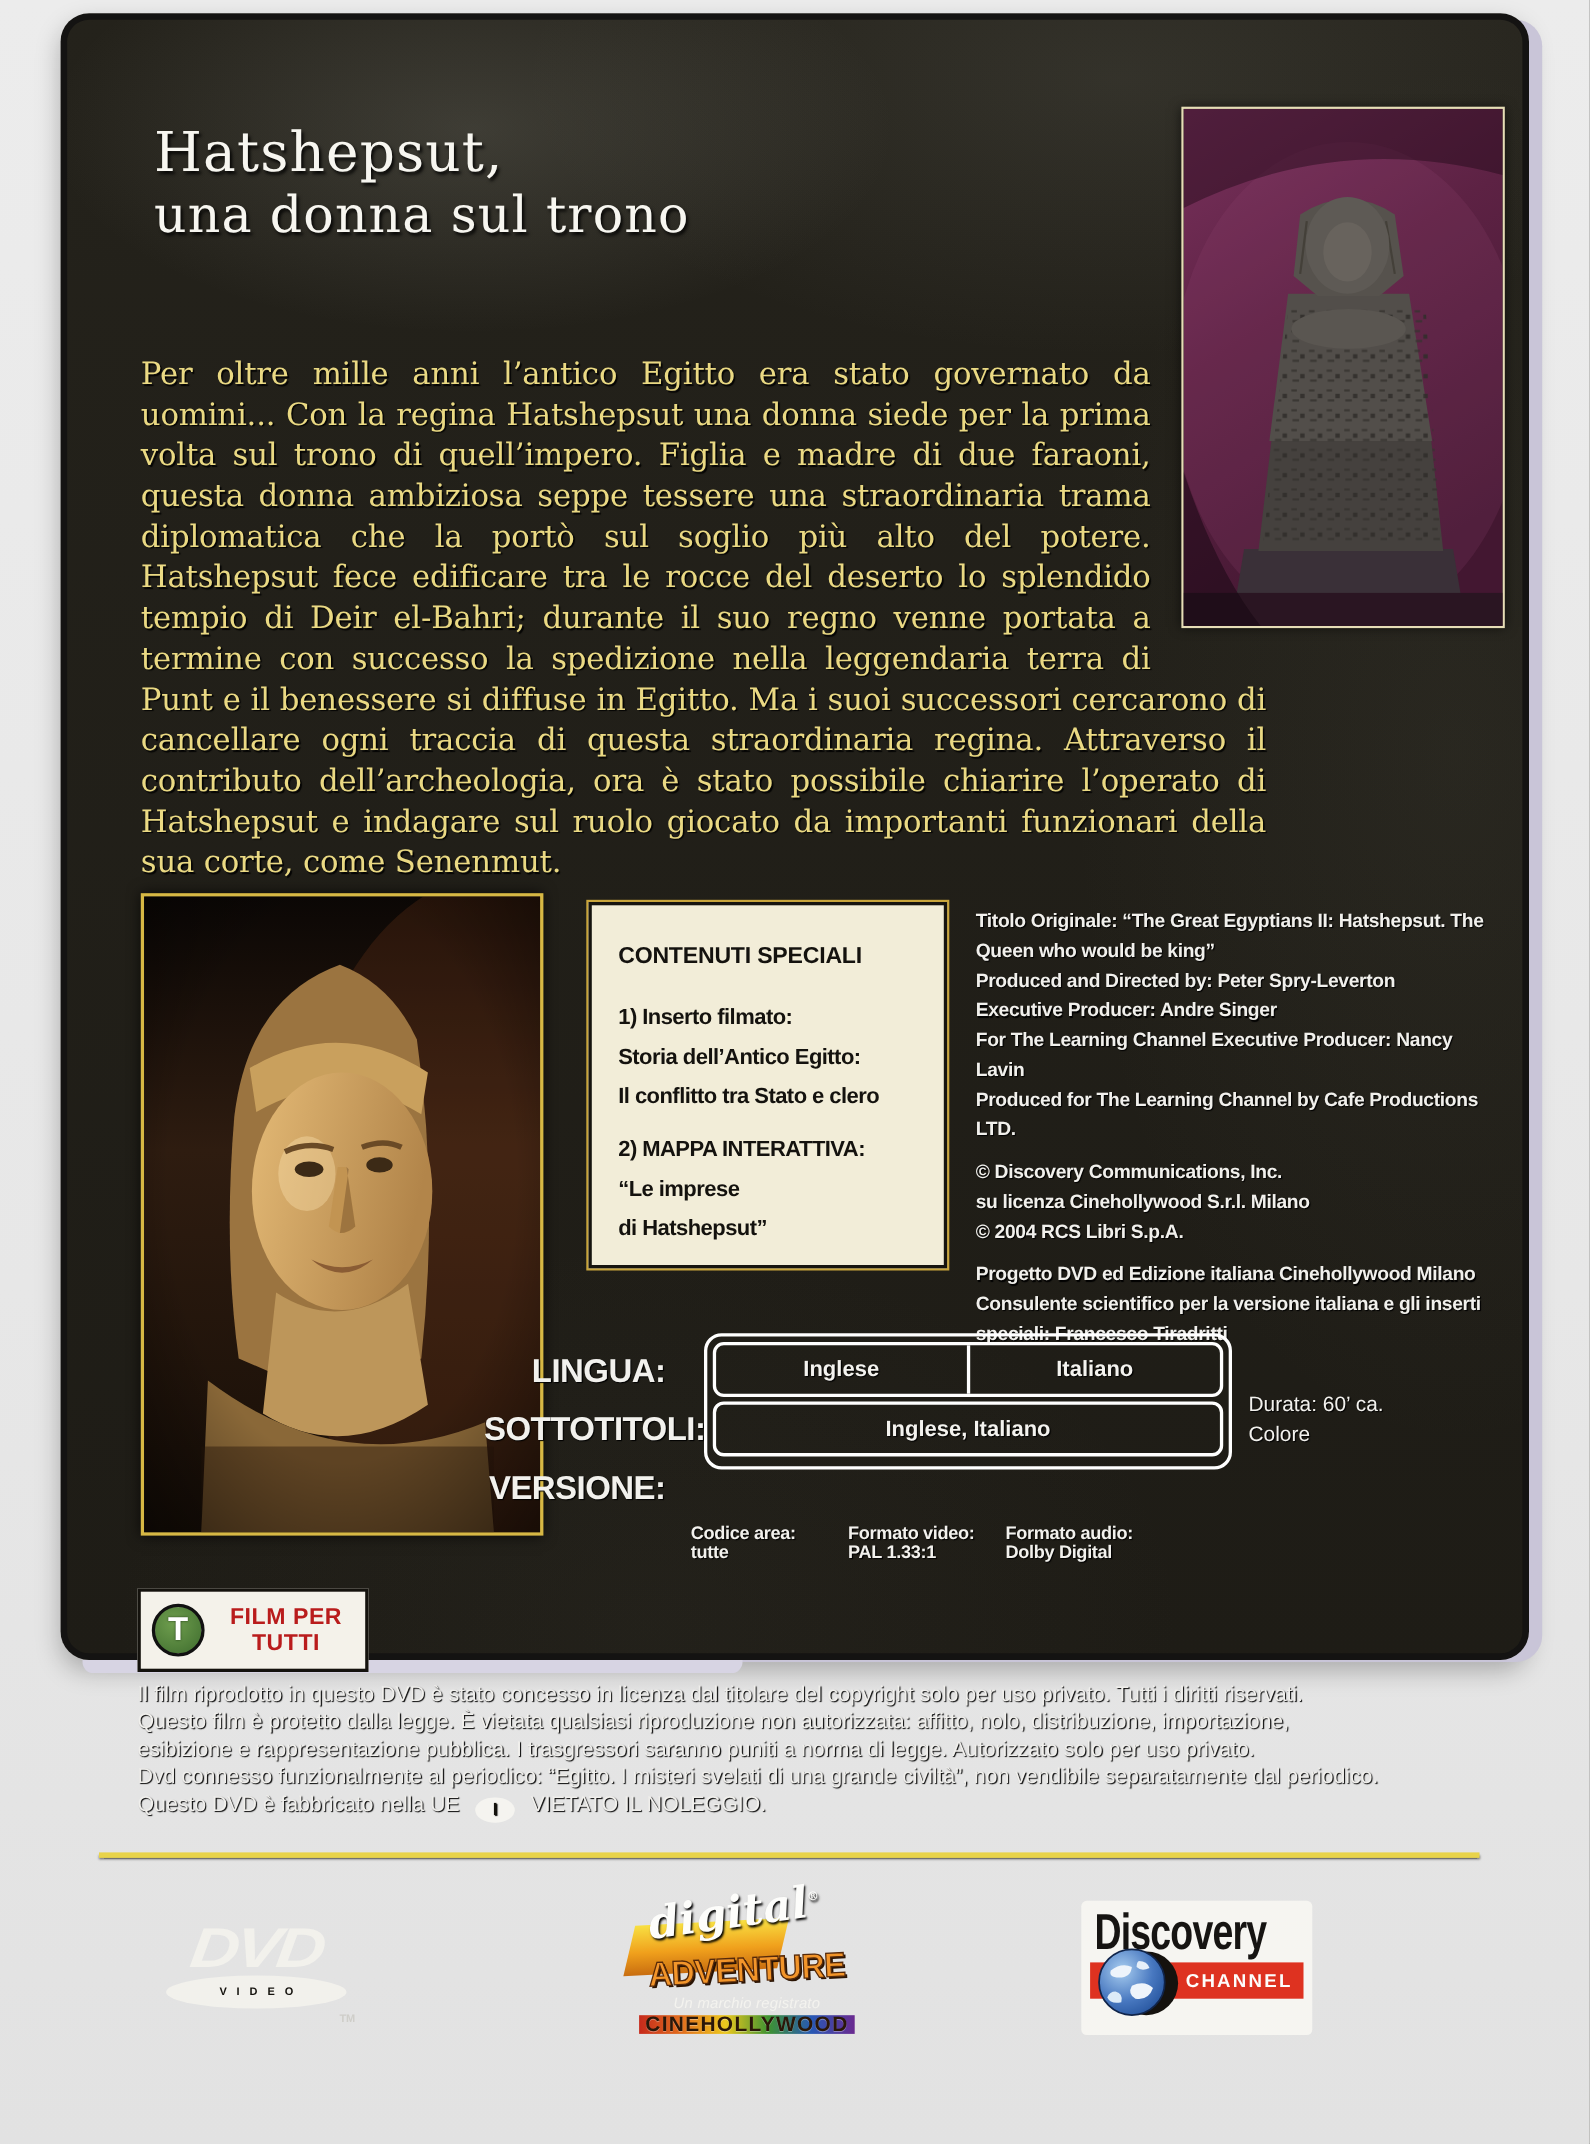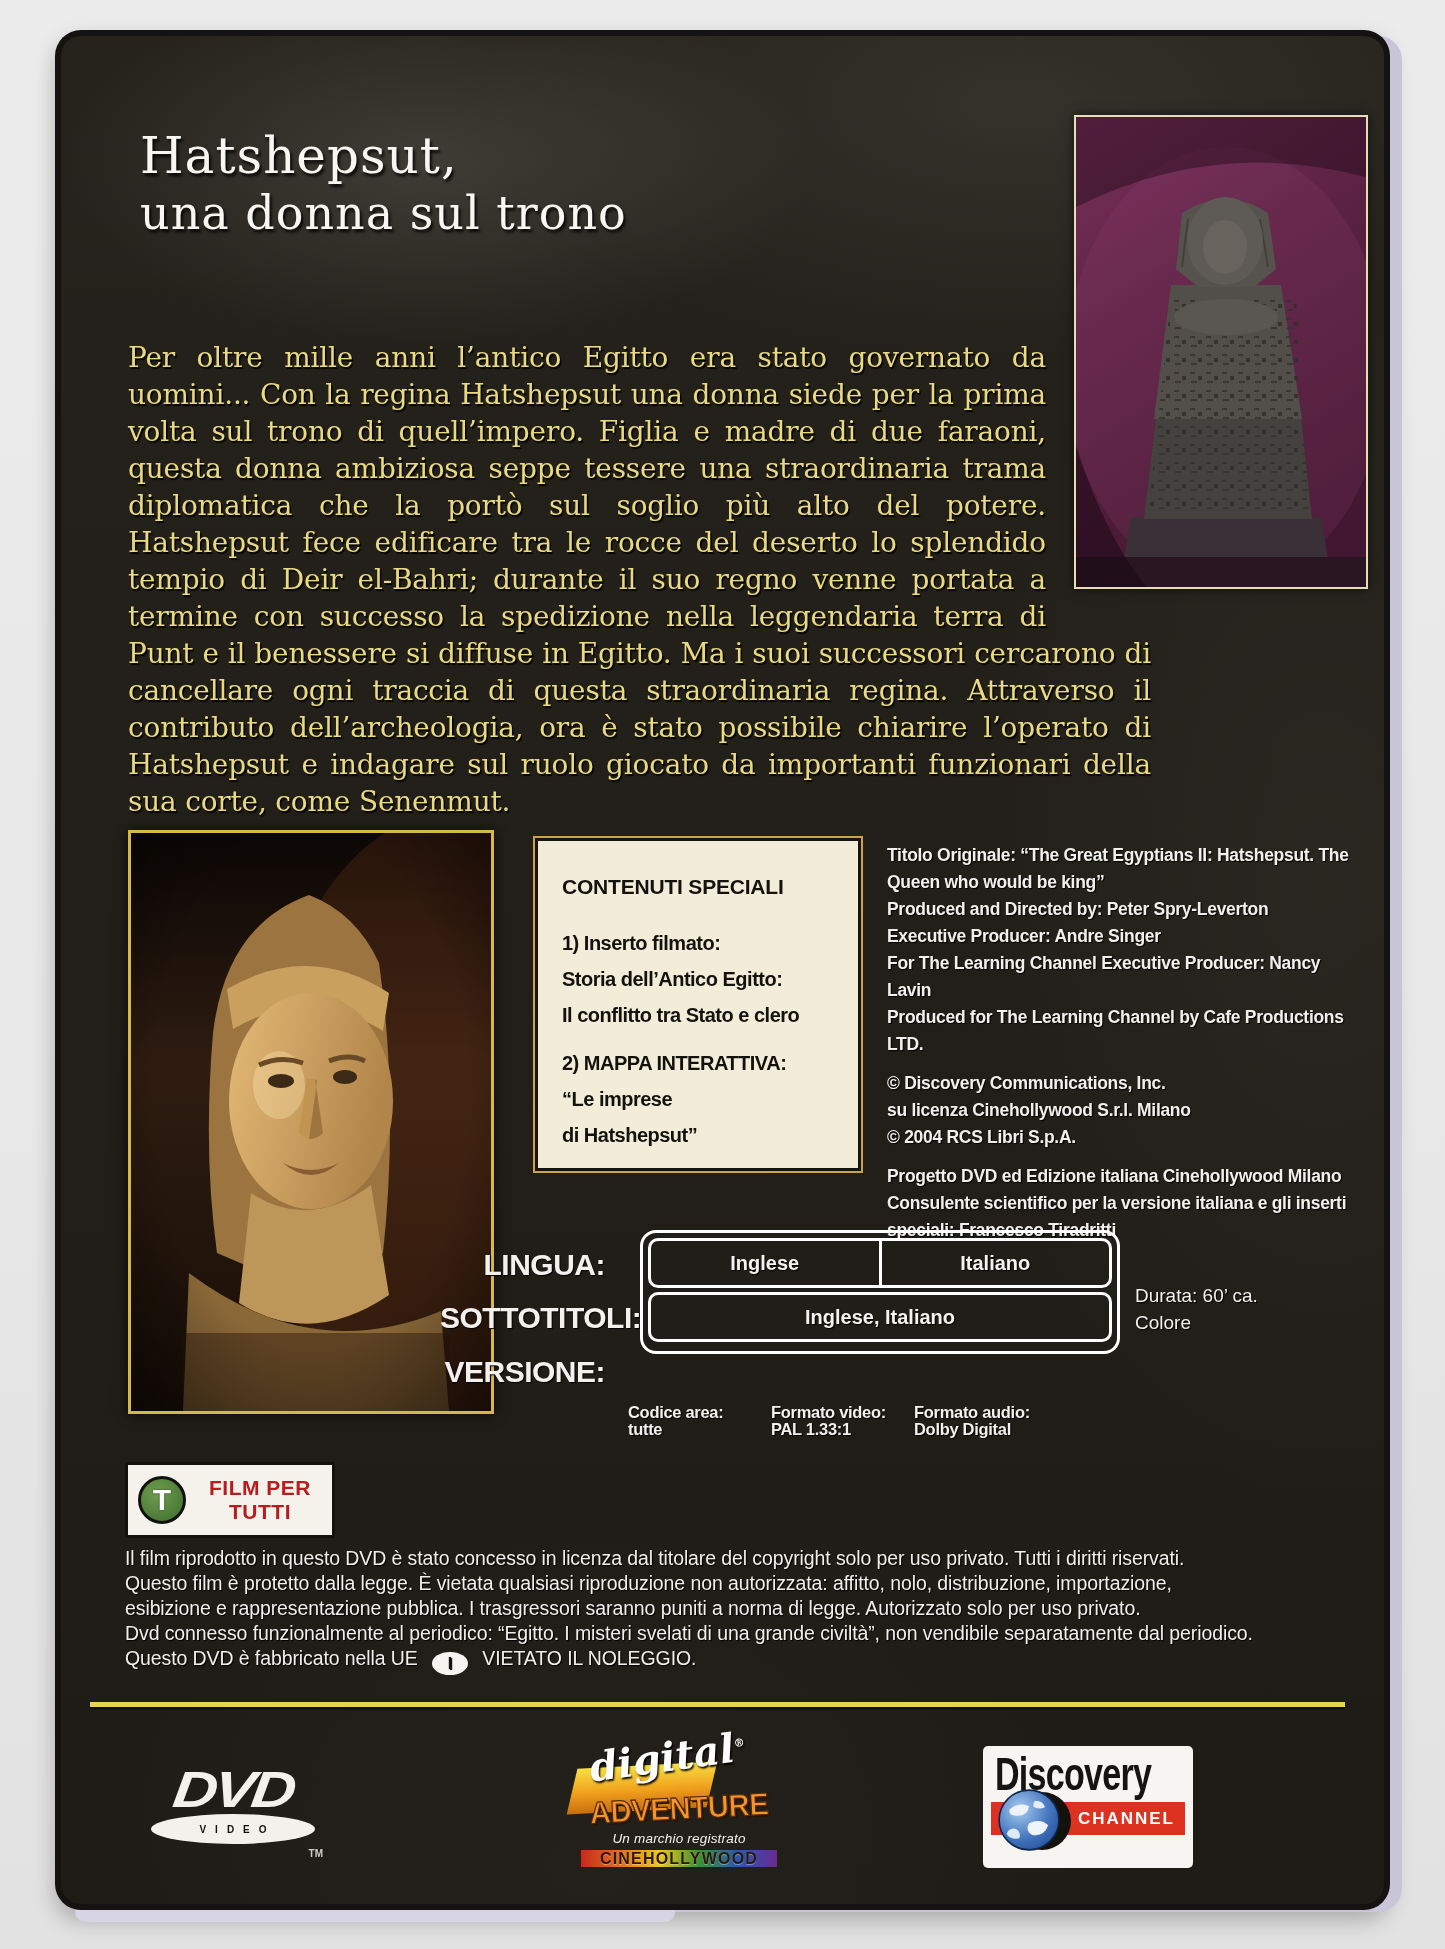--- a/index.html
+++ b/index.html
@@ -1,18 +1,18 @@
 <!DOCTYPE html>
 <html><head>
 <meta charset="utf-8">
 <style>
   html,body{margin:0;padding:0;background:#e9e9e9;}
   .stage{position:relative;width:1445px;height:1949px;background:linear-gradient(180deg,#ececec 0%,#e7e7e7 60%,#e2e2e2 100%);overflow:hidden;font-family:"Liberation Sans",sans-serif;}
   
-  .case{position:absolute;left:55px;top:30px;width:1335px;height:1880px;border-radius:26px;
+  .case{position:absolute;left:55px;top:12px;width:1335px;height:1497px;border-radius:26px;
     background-color:#201e18;
     background-image:
       radial-gradient(ellipse 620px 300px at 28% 7%, rgba(170,170,158,0.20), transparent 62%),
       radial-gradient(ellipse 900px 420px at 72% 4%, rgba(150,150,138,0.14), transparent 60%),
       radial-gradient(ellipse 500px 900px at 95% 45%, rgba(110,110,96,0.10), transparent 70%),
       radial-gradient(ellipse 700px 500px at 40% 98%, rgba(90,88,76,0.08), transparent 70%),
       linear-gradient(180deg,#24221b 0%,#1e1c16 100%);
     box-shadow:0 0 0 6px #141312 inset, 14px 4px 0 -2px #c9c5d8, 0 10px 22px rgba(0,0,0,0.25);}
   .case::before{content:'';position:absolute;left:20px;bottom:-12px;width:600px;height:12px;background:#d7d4e3;border-radius:0 0 10px 10px;}
   
@@ -62,21 +62,21 @@
   .dvd-ellipse{width:164px;height:30px;margin:-4px auto 0;border-radius:50%;background:#f2f1ec;display:flex;align-items:center;justify-content:center;}
   .dvd-ellipse span{color:#14120d;font-size:10px;font-weight:bold;letter-spacing:9px;text-indent:9px;}
   .dvd-tm{color:#cfcec9;font-size:10px;font-weight:bold;text-align:right;margin-top:4px;}
   .logo-adv{position:absolute;left:518px;top:1703px;width:212px;height:152px;}
   .adv-script{position:absolute;top:0;left:16px;z-index:2;transform:rotate(-8deg);color:#fdfdfb;font-family:"DejaVu Serif",serif;font-style:italic;font-weight:bold;font-size:40px;text-shadow:1px 2px 2px #000;}
   .adv-script sup{font-size:11px;font-style:normal;}
   .adv-flag{position:absolute;top:32px;left:0;width:138px;height:46px;z-index:1;background:linear-gradient(180deg,#f8e042 0%,#f0a01c 55%,#c86d10 100%);transform:skewX(-16deg) rotate(-3deg);}
   .adv-main{position:absolute;top:58px;left:0;width:100%;z-index:3;text-align:center;font-size:31px;font-weight:bold;letter-spacing:-0.5px;color:#f2952a;transform:rotate(-3deg) scaleX(0.95);-webkit-text-stroke:1.2px #55290a;text-shadow:2px 2px 0 #2a1404;}
   .adv-tag{position:absolute;top:98px;width:100%;text-align:center;z-index:3;color:#f4f3ef;font-style:italic;font-size:13.5px;letter-spacing:0.2px;}
   .adv-rainbow{position:absolute;top:117px;left:8px;right:8px;height:17px;z-index:3;background:linear-gradient(90deg,#c62a1c,#e2701e,#ecc81e,#3e9232,#2858b4,#6a2a90);display:flex;align-items:center;justify-content:center;}
-  .adv-rainbow span{color:#2a1708;font-size:16px;font-weight:bold;letter-spacing:1.2px;text-shadow:0 1px 0 rgba(255,255,255,0.35);}
+  .adv-rainbow span{color:#2a1708;font-size:19px;font-weight:bold;letter-spacing:1.2px;text-shadow:0 1px 0 rgba(255,255,255,0.35);}
   .logo-disc{position:absolute;left:928px;top:1716px;width:210px;height:122px;background:#f6f5f1;border-radius:5px;overflow:hidden;}
   .disc-word{margin:4px 0 0 12px;color:#161412;font-size:46px;font-weight:bold;letter-spacing:-1px;transform:scaleX(0.74);transform-origin:left center;line-height:48px;}
   .disc-bar{position:absolute;left:8px;right:8px;top:56px;height:33px;background:#de3220;display:flex;align-items:center;justify-content:flex-end;padding-right:10px;}
   .disc-bar span{color:#fdfdfb;font-size:17px;font-weight:bold;letter-spacing:2px;}
   .disc-globe-shadow{position:absolute;left:30px;top:46px;width:58px;height:58px;border-radius:50%;background:#15120e;}
   .disc-globe{position:absolute;left:14px;top:42px;width:64px;height:64px;}
 </style>
 </head>
 <body>
 

